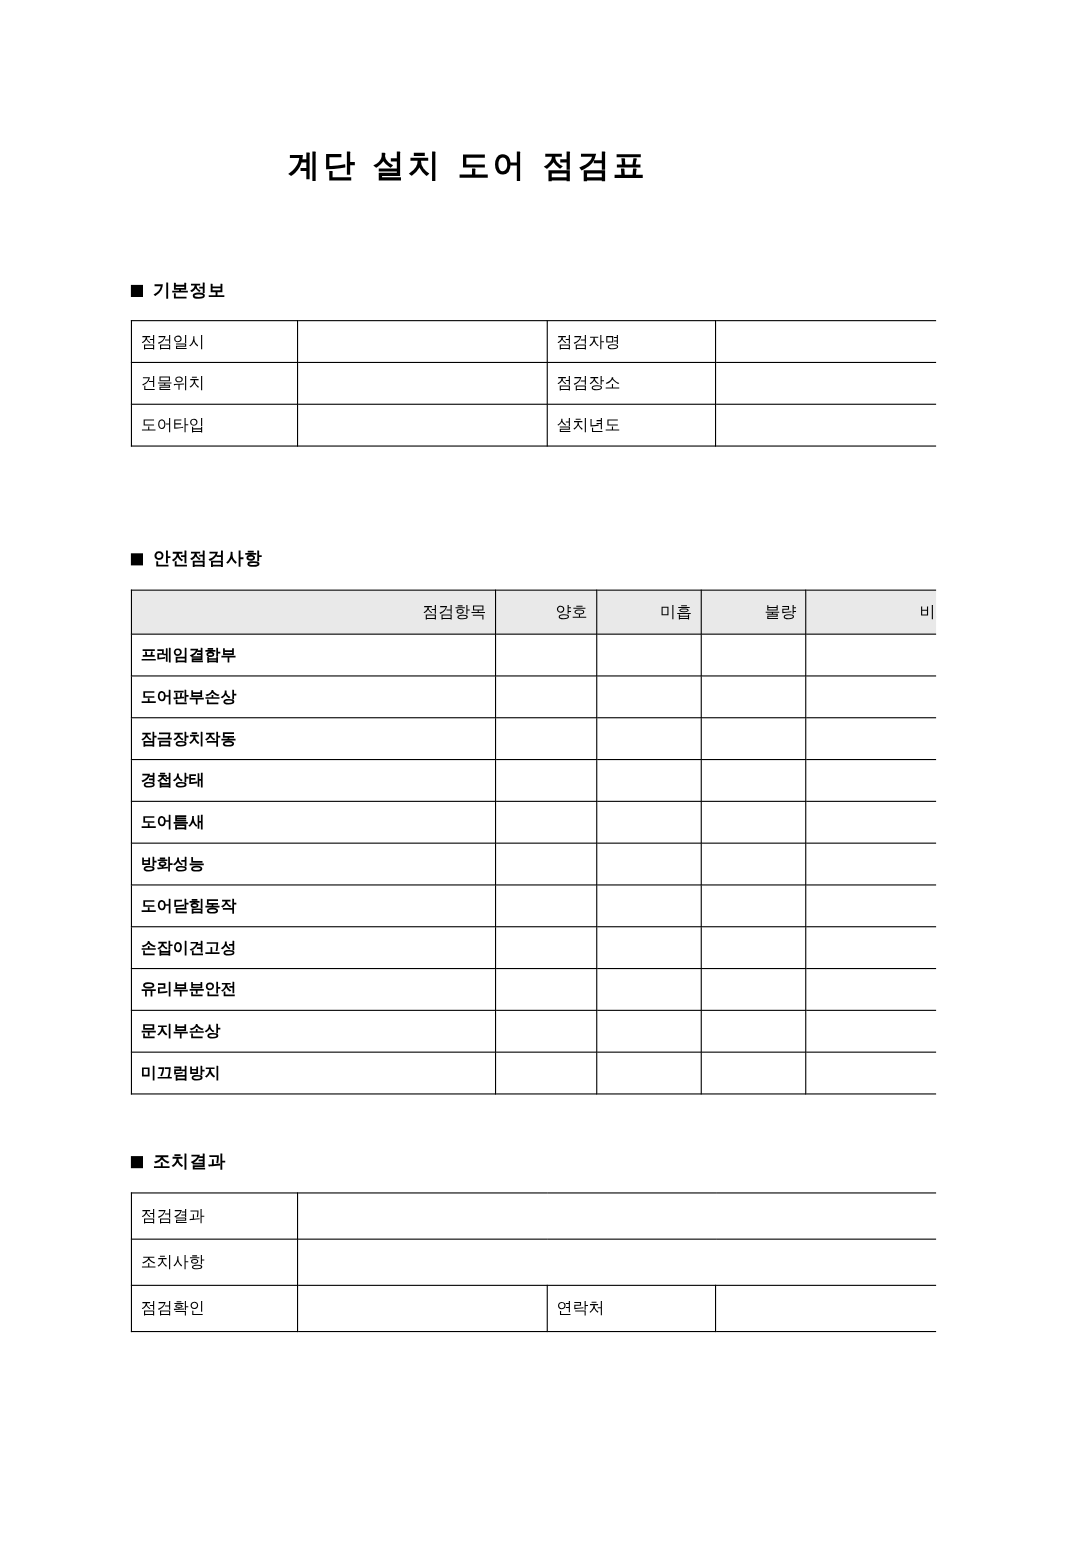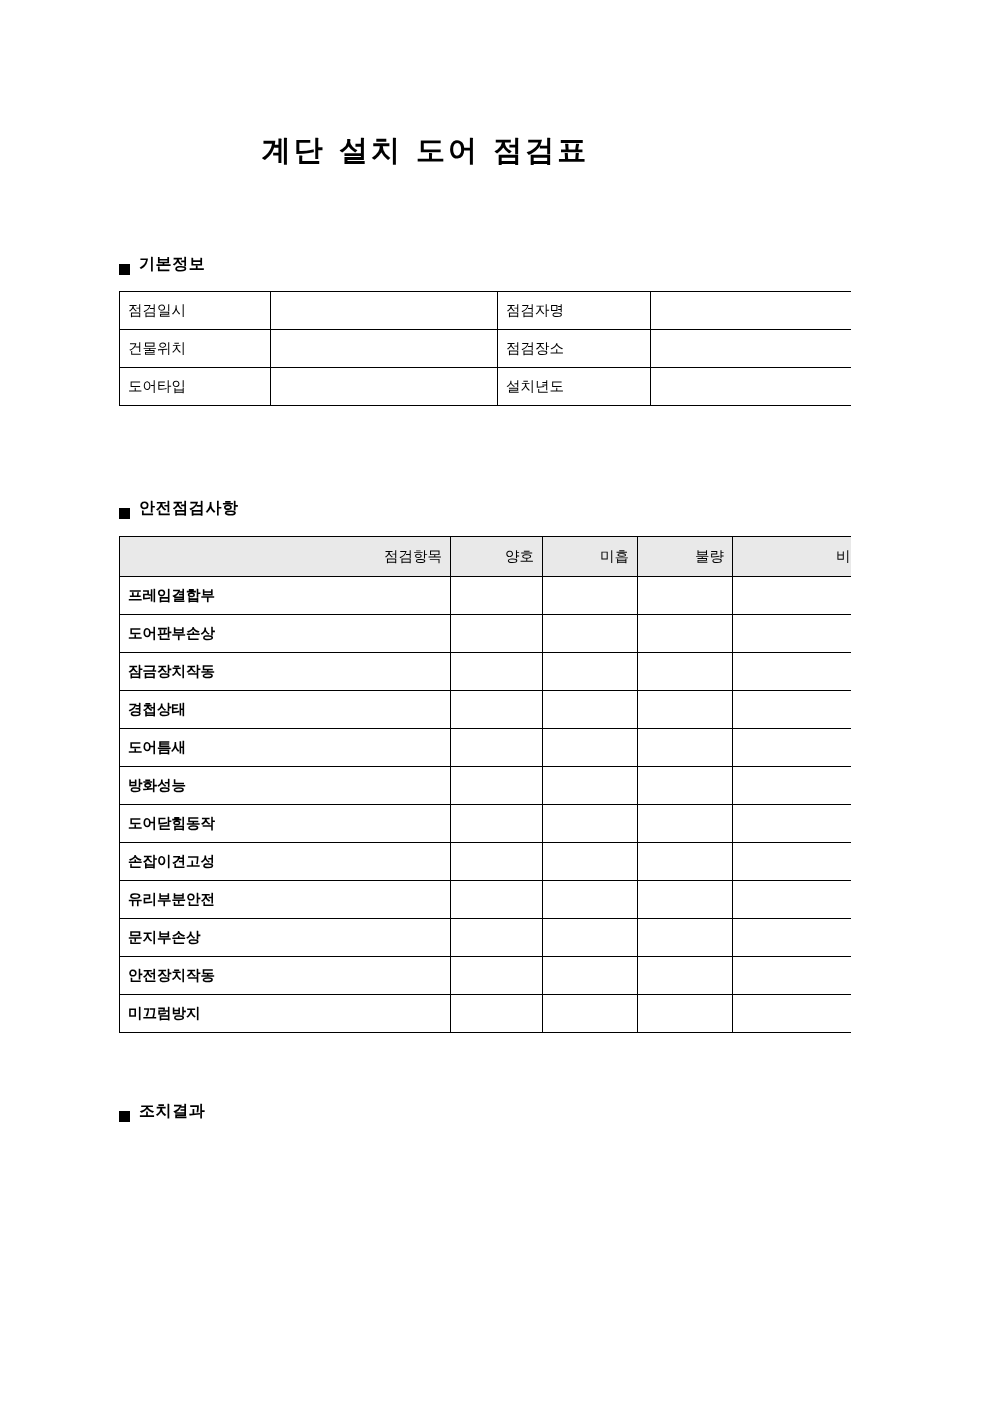--- a/index.html
+++ b/index.html
@@ -31,41 +31,41 @@
     font-weight: bold;
     letter-spacing: 3px;
     margin: 0;
     padding-top: 132px;
     line-height: 1.25;
   }
 
   
   .section-header {
     display: flex;
-    align-items: flex-end;
+    align-items: center;
     gap: 9px;
     font-size: 16px;
     font-weight: bold;
     letter-spacing: 0.6px;
     padding-left: 119px;
   }
   .section-bullet {
     display: inline-block;
     width: 11px;
     height: 11px;
     background: #000000;
     flex: 0 0 auto;
     position: relative;
     top: 0px;
   }
 
   
   .sec1-head { margin-top: 86px; }
   .sec2-head { margin-top: 92px; }
-  .sec3-head { margin-top: 68px; }
+  .sec3-head { margin-top: 51px; }
 
   
   table.form-table {
     border-collapse: collapse;
     width: 754px;
     margin-left: 119px;
     table-layout: fixed;
   }
   table.form-table td,
   table.form-table th {
@@ -249,35 +249,52 @@
         <td></td>
       </tr>
       <tr>
         <td class="item">문지부손상</td>
         <td></td>
         <td></td>
         <td></td>
         <td></td>
       </tr>
       <tr>
-        <td class="item">안전장치작동</td>
-        <td></td>
-        <td></td>
-        <td></td>
-        <td></td>
-      </tr>
-      <tr>
         <td class="item">미끄럼방지</td>
         <td></td>
         <td></td>
         <td></td>
         <td></td>
       </tr>
     </tbody>
   </table>
 
   <div class="section-header sec3-head">
     <span class="section-bullet"></span>
     <span>조치결과</span>
   </div>
 
+  <table class="form-table t-result">
+    <colgroup>
+      <col class="r1">
+        <col class="r2">
+        <col class="r3">
+        <col class="r4">
+    </colgroup>
+    <tbody>
+      <tr>
+        <td class="lbl">점검결과</td>
+        <td class="val tall" colspan="3"></td>
+      </tr>
+      <tr>
+        <td class="lbl">조치사항</td>
+        <td class="val tall" colspan="3"></td>
+      </tr>
+      <tr>
+        <td class="lbl">점검확인</td>
+        <td class="val"></td>
+        <td class="lbl">연락처</td>
+        <td class="val"></td>
+      </tr>
+    </tbody>
+  </table>
 
 </div>
 
 </body></html>

